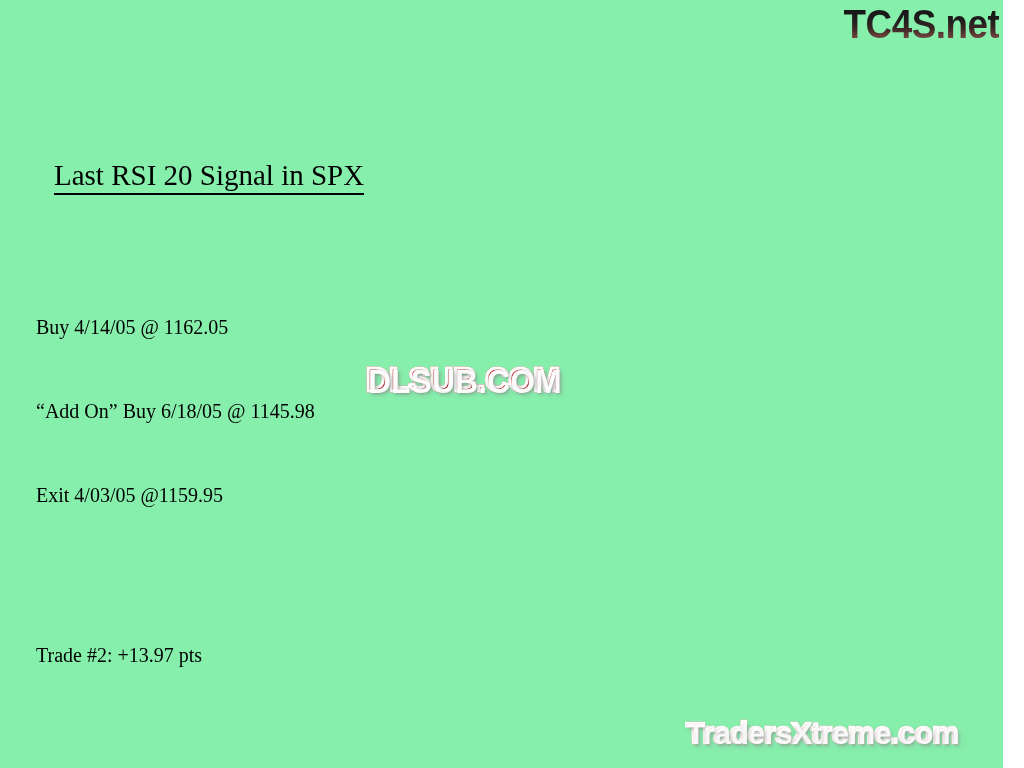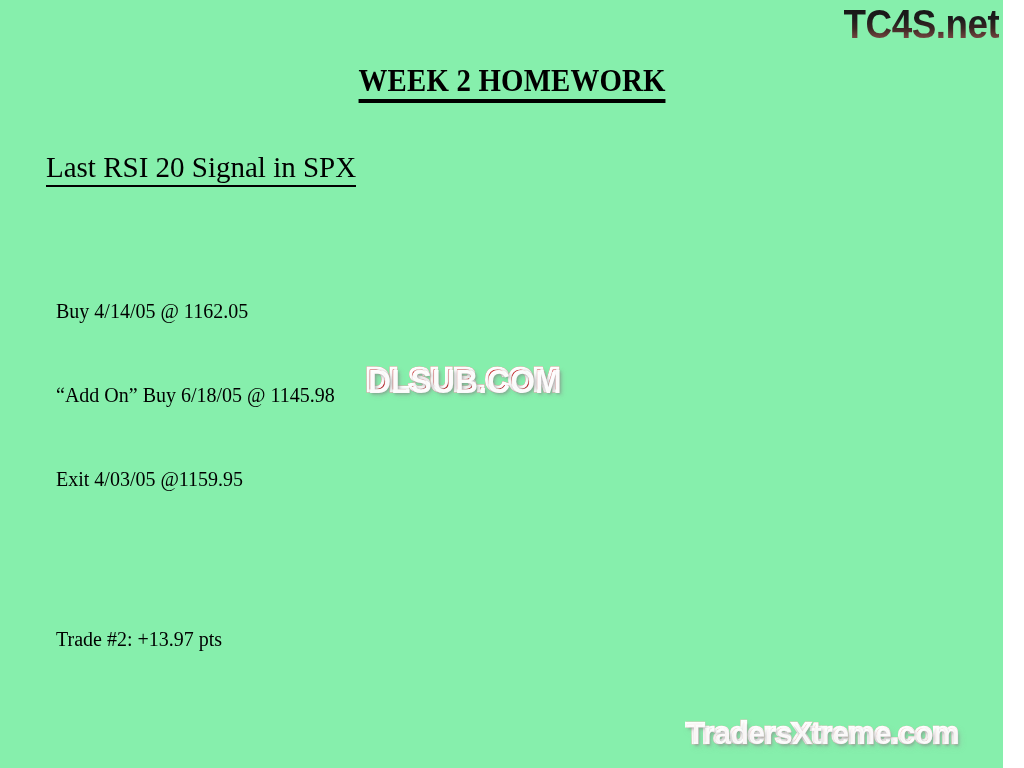--- a/index.html
+++ b/index.html
@@ -78,28 +78,28 @@
     display: inline-block;
     font-size: 29px;
     line-height: 34px;
     font-weight: normal;
     border-bottom: 2px solid #000;
     padding-bottom: 1px;
     white-space: pre;
     margin: 0;
   }
 
-  .heading-row { margin: 10px; padding: 0; }
+  .heading-row { margin: 18px; padding: 0; }
 
   .body-block {
     font-size: 20px;
     line-height: 28px;
     white-space: pre;
   }
-  .body-line { white-space: pre; margin-left: 20px; }
+  .body-line { white-space: pre; }
 
   
   .sp-h1-body { height: 44px; }
   .sp-body-trades { height: 20px; }
 
   
   #dlsub-watermark {
     position: absolute;
     left: 366px;
     top: 360px;
@@ -165,23 +165,20 @@
     color: transparent;
   }
 </style>
 </head>
 <body>
 
 <div id="slide">
 
   <div id="tc4s-logo">TC4S.net</div>
 
-  <div id="title-wrap">
-    <span id="slide-title">WEEK 2 HOMEWORK</span>
-  </div>
 
   <div id="content">
 
     <div class="heading-row">
       <span class="section-heading">Last RSI 20 Signal in SPX</span>
     </div>
 
     <div class="sp-h1-body"></div>
 
     <div class="body-block">

